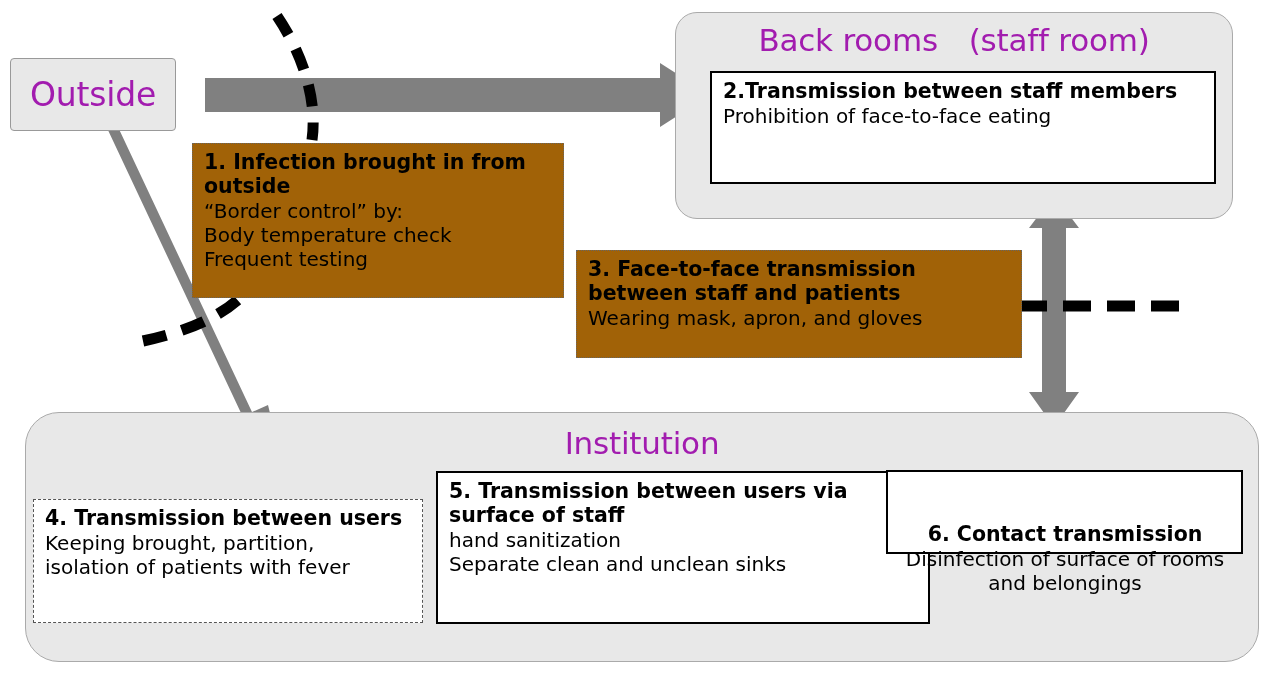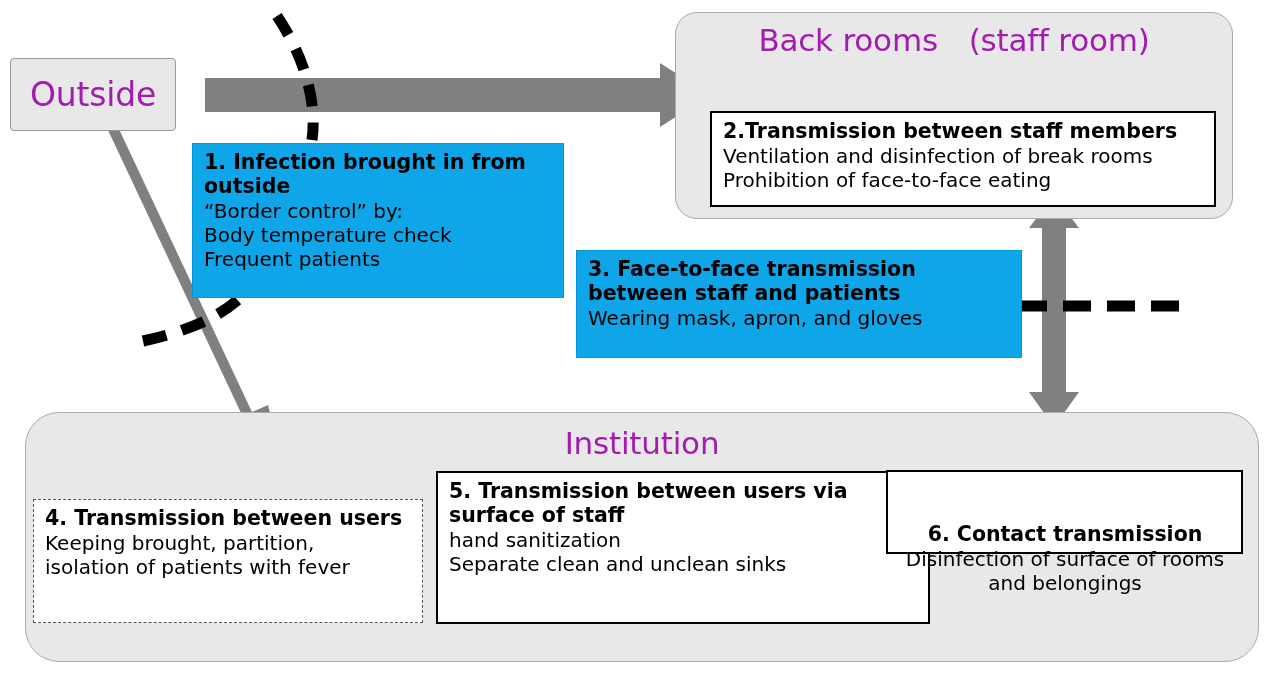--- a/index.html
+++ b/index.html
@@ -87,41 +87,41 @@
     background: #ffffff;
     padding: 6px 10px 6px 11px;
     z-index: 3;
   }
   .box.dashed {
     border: 1.4px dashed #555555;
     background: #ffffff;
   }
   .box.dotted-fine {
     border: 1.4px dotted #666666;
-    background: #0ea5e9;
+    background: #a16207;
   }
   .box.solid {
     border: 2.6px solid #000000;
     background: #ffffff;
   }
   .box-title {
     font-weight: bold;
     font-size: 20.5px;
     line-height: 1.17;
     margin: 0 0 1px 0;
   }
   .box-line {
     font-weight: normal;
     font-size: 20px;
     line-height: 1.2;
     margin: 0;
   }
   
   #box-1 { left: 192px; top: 143px;  width: 372px; height: 155px; }
-  #box-2 { left: 710px; top: 71px;   width: 506px; height: 96px; margin-top: 40px; }
+  #box-2 { left: 710px; top: 71px;   width: 506px; height: 113px; }
   #box-3 { left: 576px; top: 250px;  width: 446px; height: 108px; }
   #box-4 { left: 33px;  top: 474px;  width: 390px; height: 124px; z-index: 3; margin-top: 25px; }
   #box-5 { left: 436px; top: 471px;  width: 494px; height: 153px; }
   #box-6 { left: 886px; top: 470px;  width: 357px; height: 84px; text-align: center; }
   #box-6 .box-title { font-size: 20.5px; margin-top: 44px; }
 </style>
 </head>
 <body>
 
 <div id="canvas">
@@ -180,26 +180,25 @@
   </div>
 
   <div class="zone" id="zone-institution">
     <div class="zone-title">Institution</div>
   </div>
 
   <div class="box dotted-fine" id="box-1">
     <p class="box-title">1. Infection brought in from outside</p>
     <p class="box-line">“Border control”  by:</p>
     <p class="box-line">Body temperature check</p>
-    <p class="box-line">Frequent patients</p>
+    <p class="box-line">Frequent testing</p>
   </div>
 
   <div class="box solid" id="box-2">
     <p class="box-title">2.Transmission between staff members</p>
-    <p class="box-line">Ventilation and disinfection of break rooms</p>
     <p class="box-line">Prohibition of face-to-face eating</p>
   </div>
 
   <div class="box dotted-fine" id="box-3">
     <p class="box-title">3. Face-to-face transmission between staff and patients</p>
     <p class="box-line">Wearing mask,  apron, and gloves</p>
   </div>
 
   <div class="box dashed" id="box-4">
     <p class="box-title">4. Transmission between users</p>

